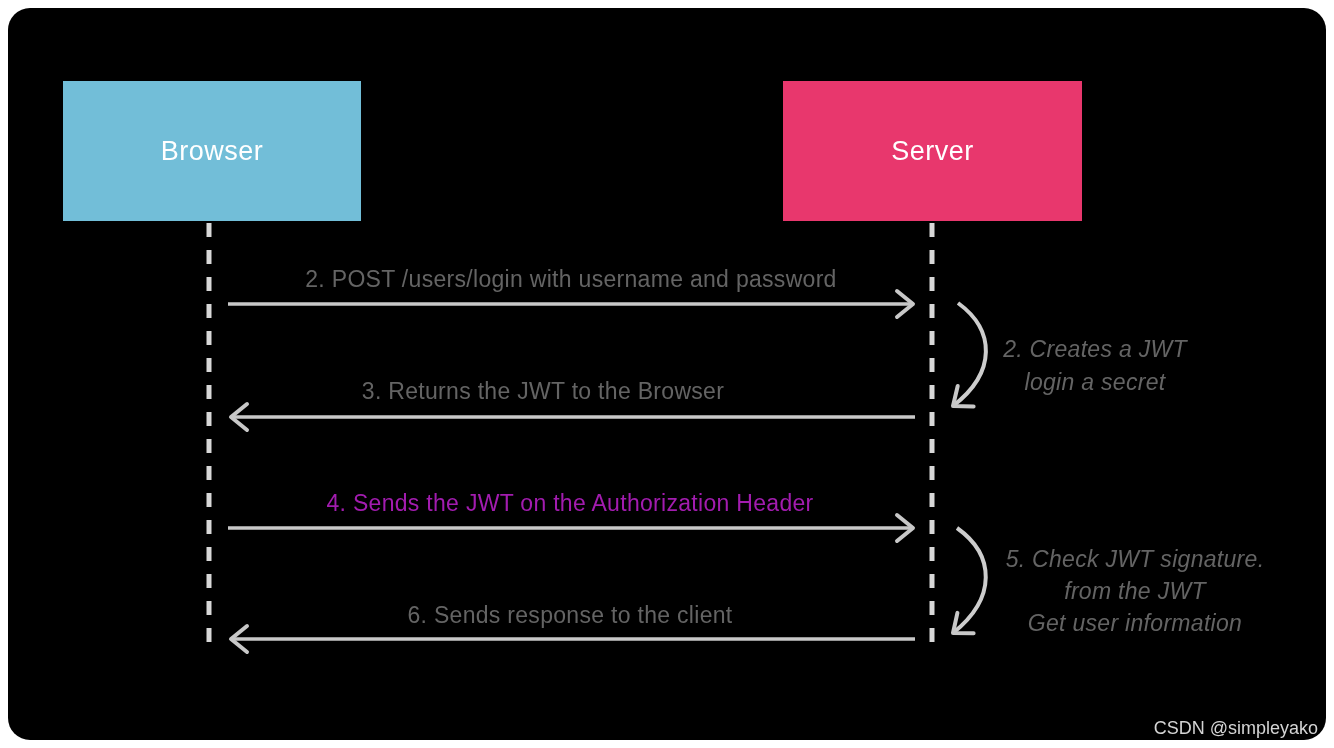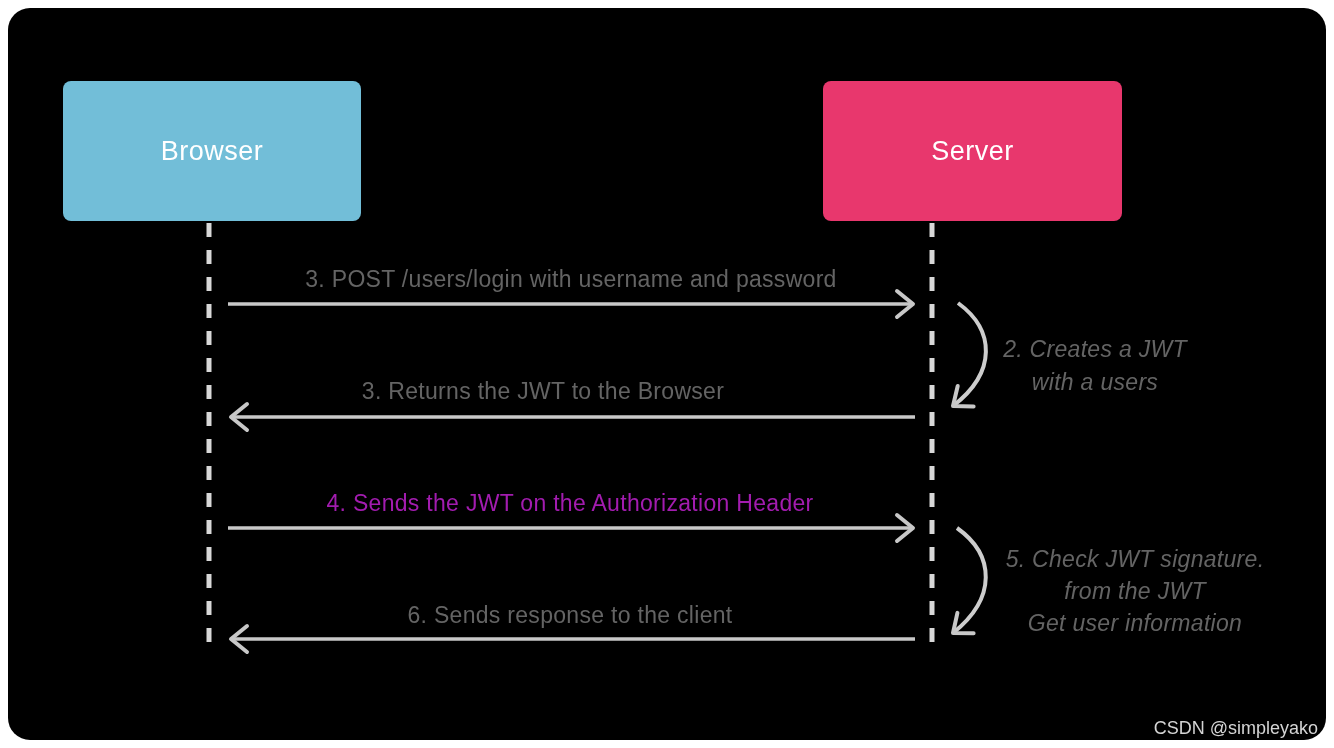--- a/index.html
+++ b/index.html
@@ -16,30 +16,30 @@
     left: 8px; top: 8px;
     width: 1318px; height: 732px;
     background: #000000;
     border-radius: 22px;
   }
   .overlay { position: absolute; left: 0; top: 0; width: 1334px; height: 748px; }
   .actor {
     position: absolute;
     top: 81px;
     height: 140px;
-    border-radius: 8px;
+    border-radius: 0;
     display: flex;
     align-items: center;
     justify-content: center;
     color: #ffffff;
     font-size: 27px;
     letter-spacing: 0.5px;
   }
   .actor-browser { left: 63px;  width: 298px; background: #72bed8; }
-  .actor-server  { left: 783px; width: 299px; background: #e8376d; margin-left: 40px; }
+  .actor-server  { left: 783px; width: 299px; background: #e8376d; }
   .msg {
     position: absolute;
     transform: translateX(-50%);
     color: #646464;
     font-size: 23px;
     white-space: nowrap;
     letter-spacing: 0.3px;
   }
   .msg-self { text-align: center; font-style: italic; }
   .msg-1 { left: 571px;  top: 266px; }
@@ -80,25 +80,25 @@
     <line x1="932" y1="223" x2="932" y2="650" stroke="#d8d8d8" stroke-width="5" stroke-dasharray="14 13"></line>
 
     <line x1="228" y1="304" x2="913" y2="304" stroke="#c8c8c8" stroke-width="3.5" marker-end="url(#head)"></line>
     <path d="M958 303 C 995 330, 997 372, 953 406" stroke="#cdcdcd" stroke-width="4" marker-end="url(#head)"></path>
     <line x1="915" y1="417" x2="231" y2="417" stroke="#c8c8c8" stroke-width="3.5" marker-end="url(#head)"></line>
     <line x1="228" y1="528" x2="913" y2="528" stroke="#c8c8c8" stroke-width="3.5" marker-end="url(#head)"></line>
     <path d="M957 528 C 995 555, 997 598, 953 633" stroke="#cdcdcd" stroke-width="4" marker-end="url(#head)"></path>
     <line x1="915" y1="639" x2="231" y2="639" stroke="#c8c8c8" stroke-width="3.5" marker-end="url(#head)"></line>
   </svg>
 
-  <div class="msg msg-1" style="color: rgb(100, 100, 100);">3. POST /users/login with username and password</div>
+  <div class="msg msg-1" style="color: rgb(100, 100, 100);">2. POST /users/login with username and password</div>
 
   <div class="msg msg-2 msg-self" style="color: rgb(100, 100, 100);">
     <div>2. Creates a JWT</div>
-    <div>with a users</div>
+    <div>login a secret</div>
   </div>
 
   <div class="msg msg-3" style="color: rgb(100, 100, 100);">3. Returns the JWT to the Browser</div>
   <div class="msg msg-4" style="color: #a21caf;">4. Sends the JWT on the Authorization Header</div>
 
   <div class="msg msg-5 msg-self" style="color: rgb(100, 100, 100);">
     <div>5. Check JWT signature.</div>
     <div>from the JWT</div>
     <div>Get user information</div>
   </div>

